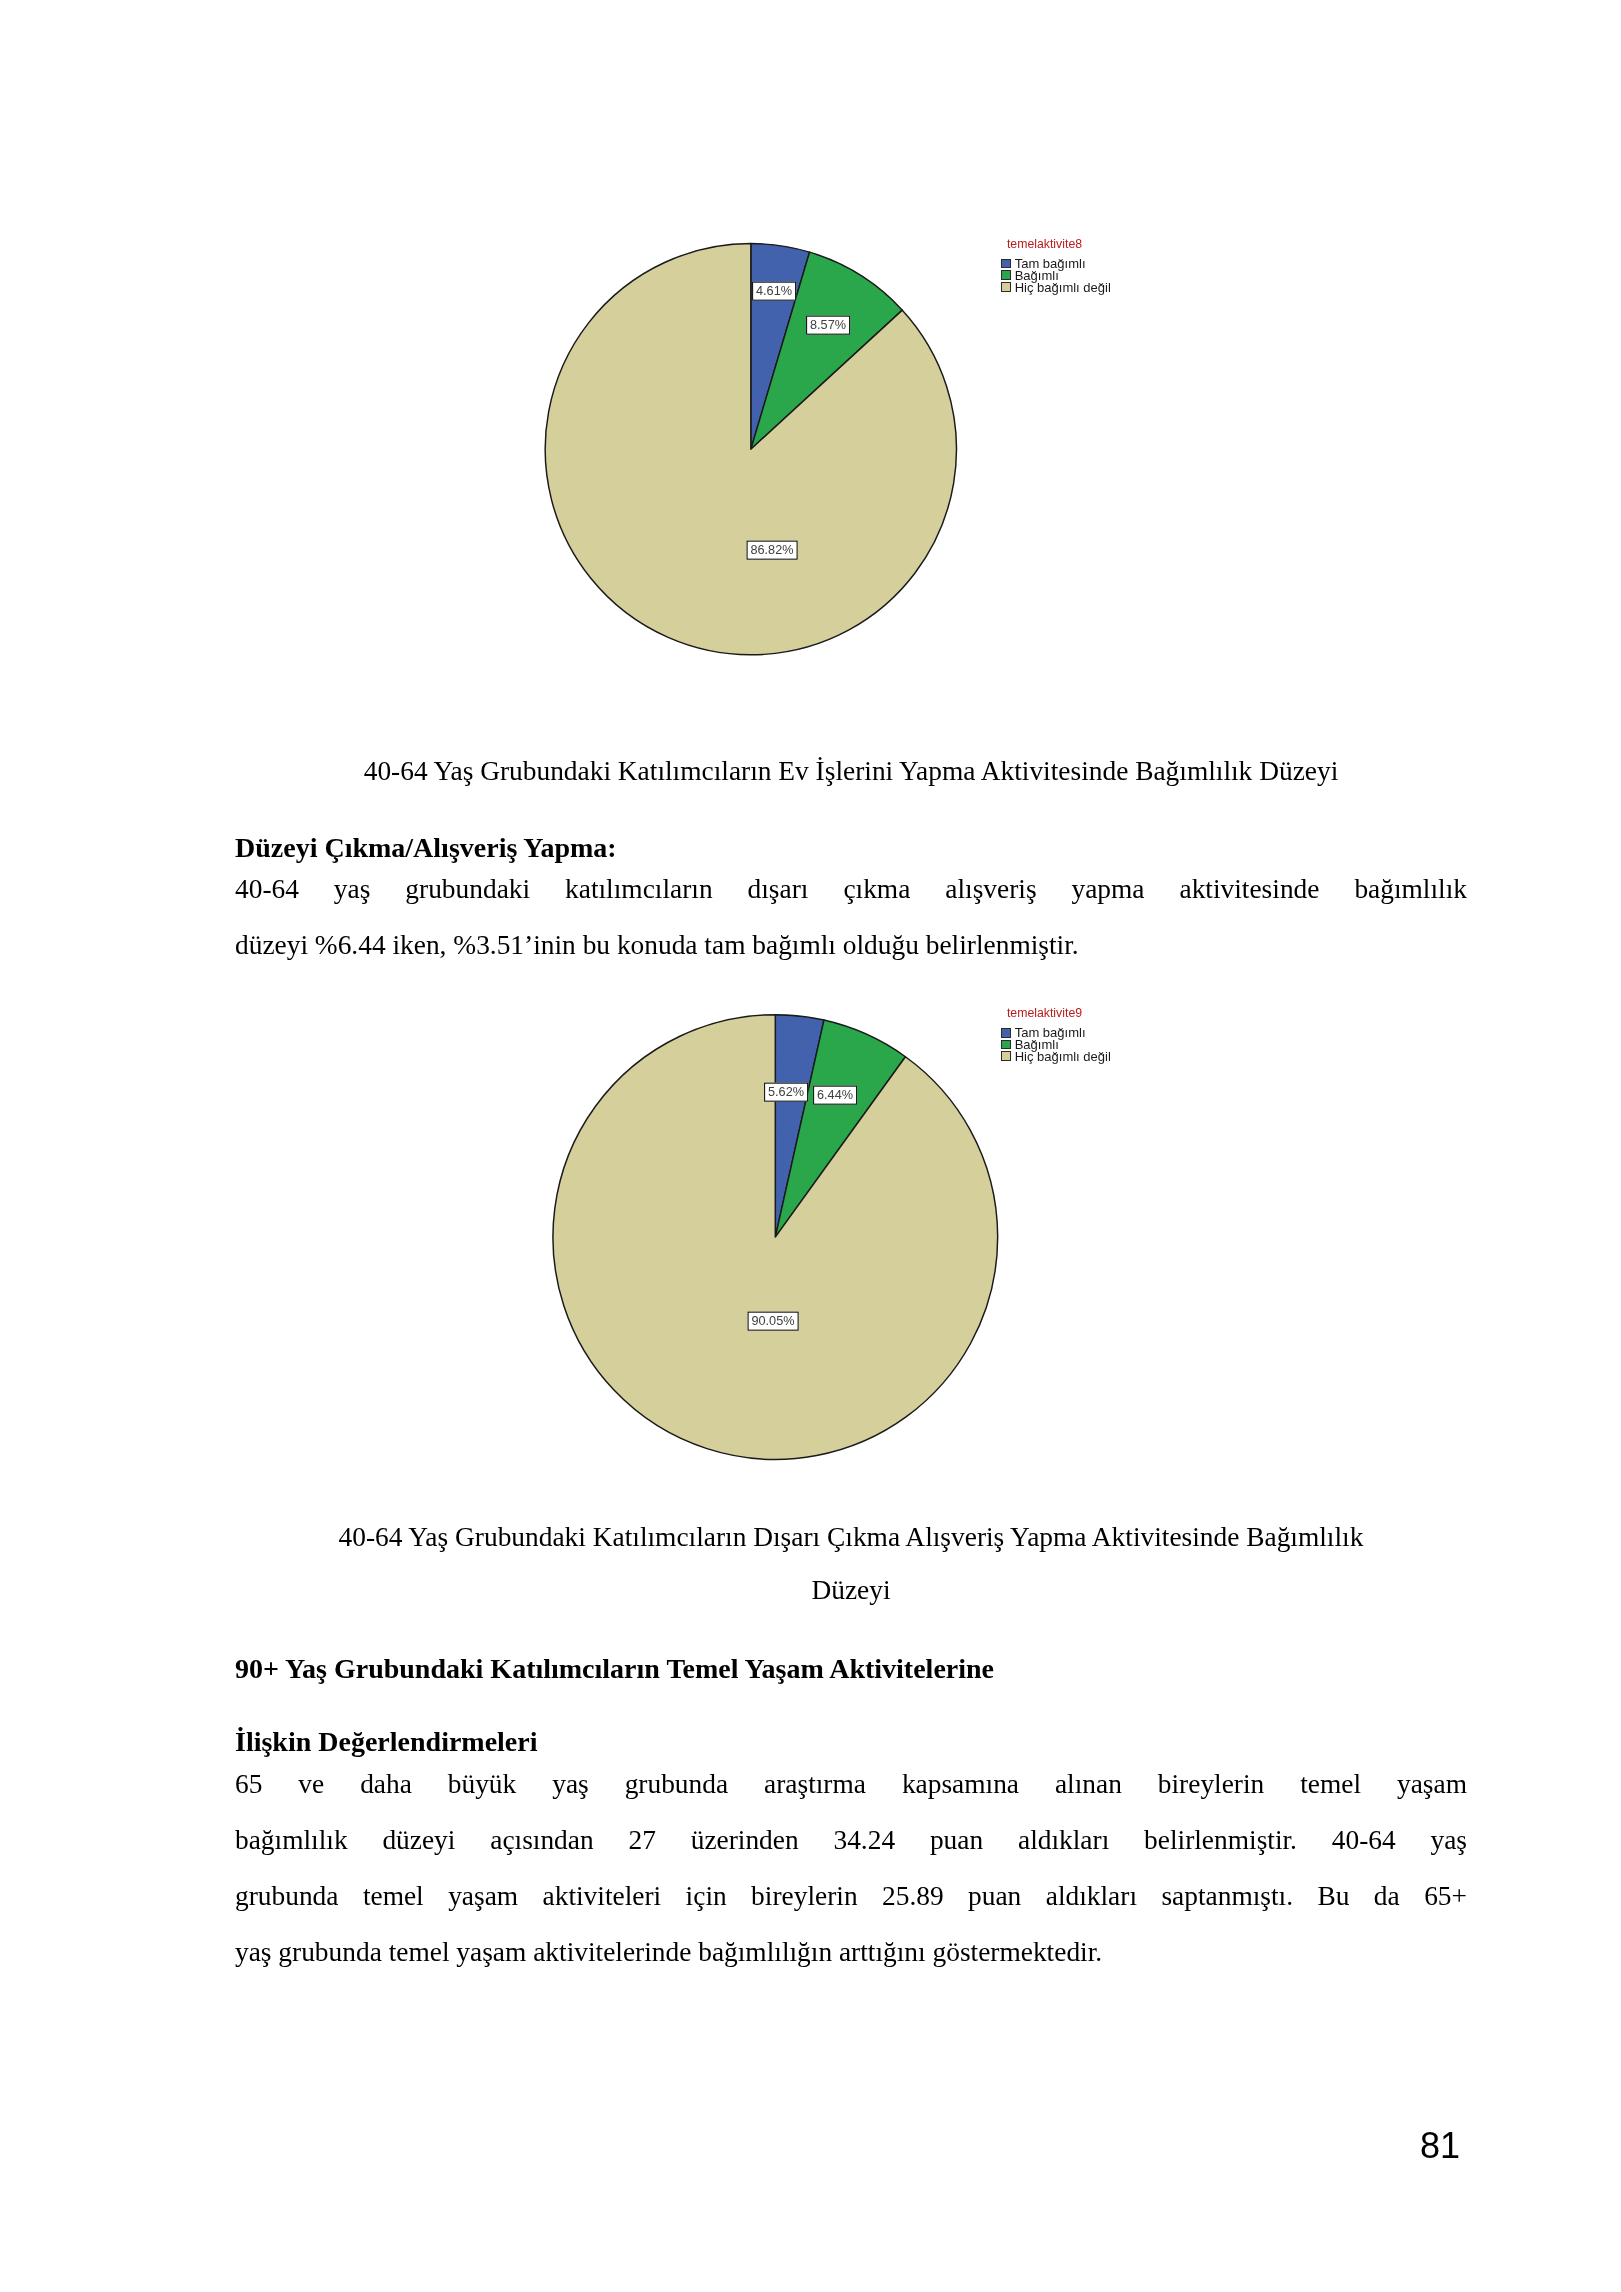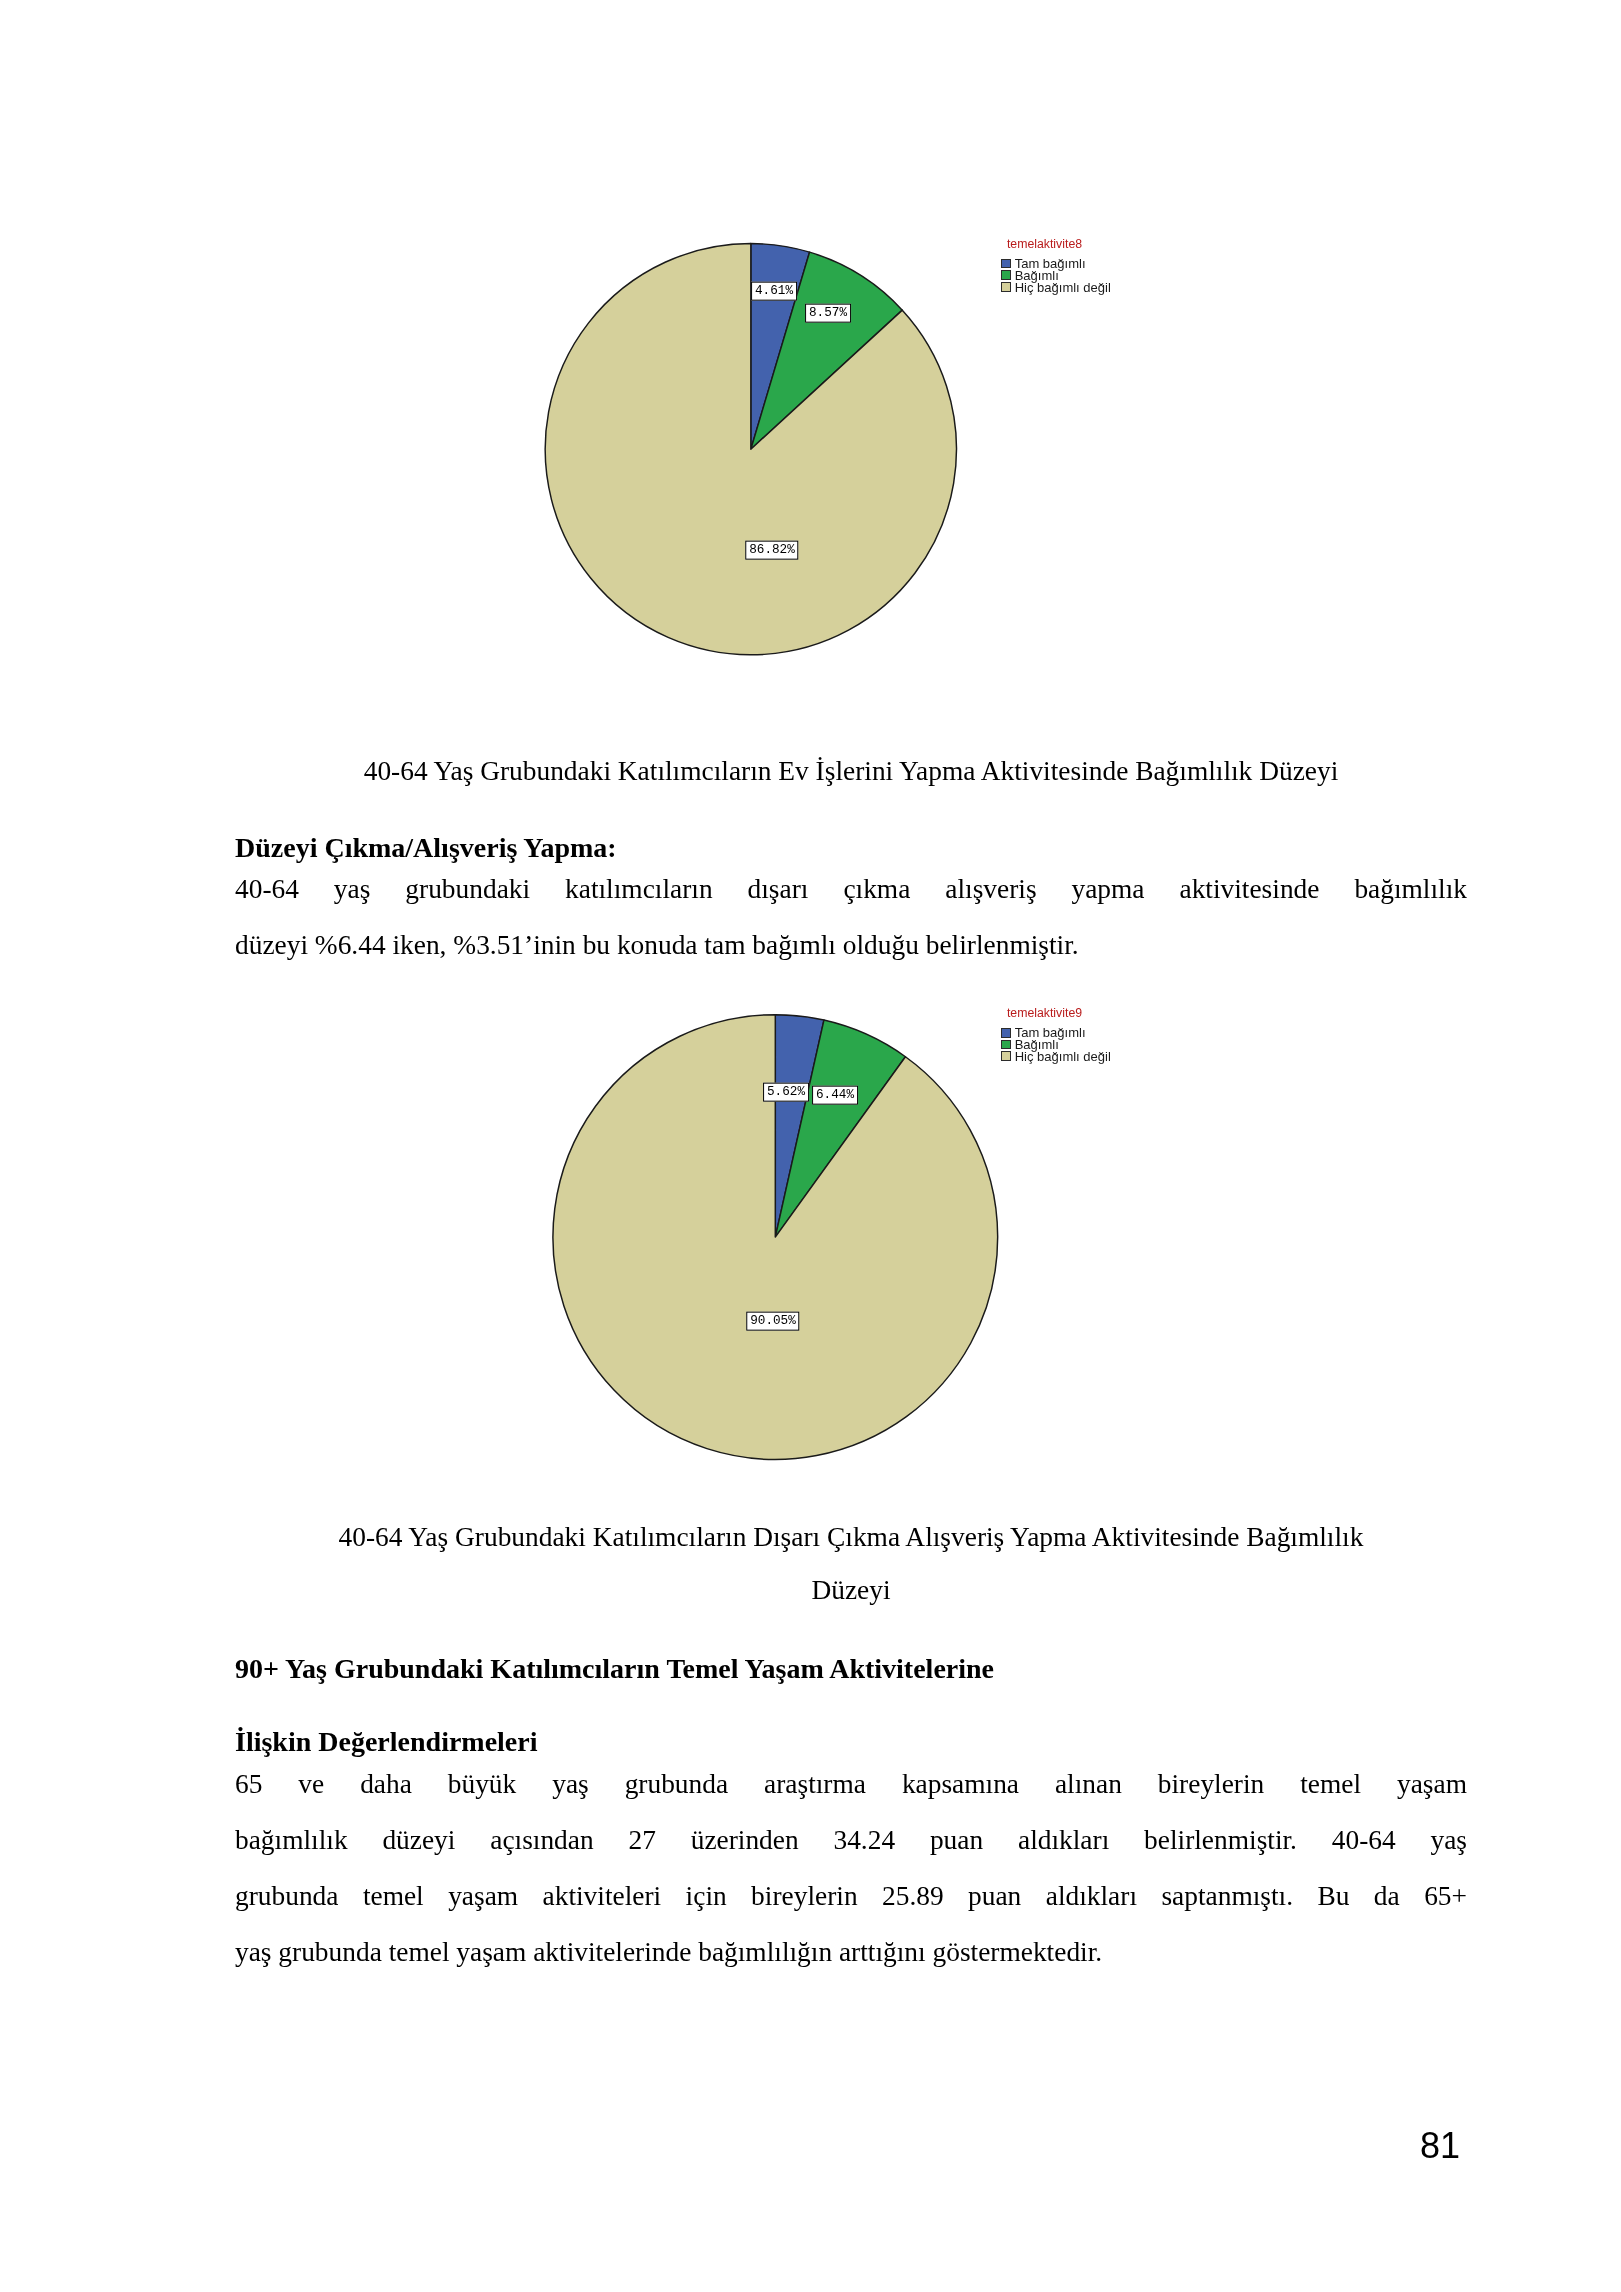--- a/index.html
+++ b/index.html
@@ -13,26 +13,26 @@
   }
 
   
   .chart-box { position: absolute; }
   .chart-box svg { position: absolute; left: 0; top: 0; }
   .pie-label {
     position: absolute;
     transform: translate(-50%, -50%);
     background: #ffffff;
     border: 1px solid #000;
-    font-family: Liberation Mono, monospace;
+    font-family: Liberation Sans, sans-serif;
     font-size: 12.7px;
     line-height: 14.7px;
     padding: 1px 2.9px;
     white-space: nowrap;
-    color: #000000;
+    color: #404040;
   }
   .legend {
     position: absolute;
     font-family: "Liberation Sans", sans-serif;
     color: #1a1a1a;
   }
   .legend-title {
     font-size: 12.3px;
     margin: 0 0 6.9px 5.9px;
     color: #b91c1c;
@@ -113,21 +113,21 @@
           <span class="swatch" style="background: rgb(42, 167, 75);"></span>
           <span>Bağımlı</span>
         </div>
         <div class="legend-row">
           <span class="swatch" style="background: rgb(213, 208, 155);"></span>
           <span>Hiç bağımlı değil</span>
         </div>
       </div>
   </div>
 <div class="pie-label" style="left: 343px; top: 68px;">4.61%</div>
-    <div class="pie-label" style="left: 397px; top: 90px;">8.57%</div>
+    <div class="pie-label" style="left: 397px; top: 102px;">8.57%</div>
     <div class="pie-label" style="left: 341px; top: 327px;">86.82%</div>
   </div>
 
 <div class="caption-line" style="top:745px;">40-64 Yaş Grubundaki Katılımcıların Ev İşlerini Yapma Aktivitesinde Bağımlılık Düzeyi</div>
 
 <div class="heading" style="top:828px;">Düzeyi Çıkma/Alışveriş Yapma:</div>
 <div class="para" style="top:861px;">
     <div class="tline">40-64 yaş grubundaki katılımcıların dışarı çıkma alışveriş yapma aktivitesinde bağımlılık</div>
     <div class="tline tlast">düzeyi %6.44 iken, %3.51’inin bu konuda tam bağımlı olduğu belirlenmiştir.</div>
   </div>

